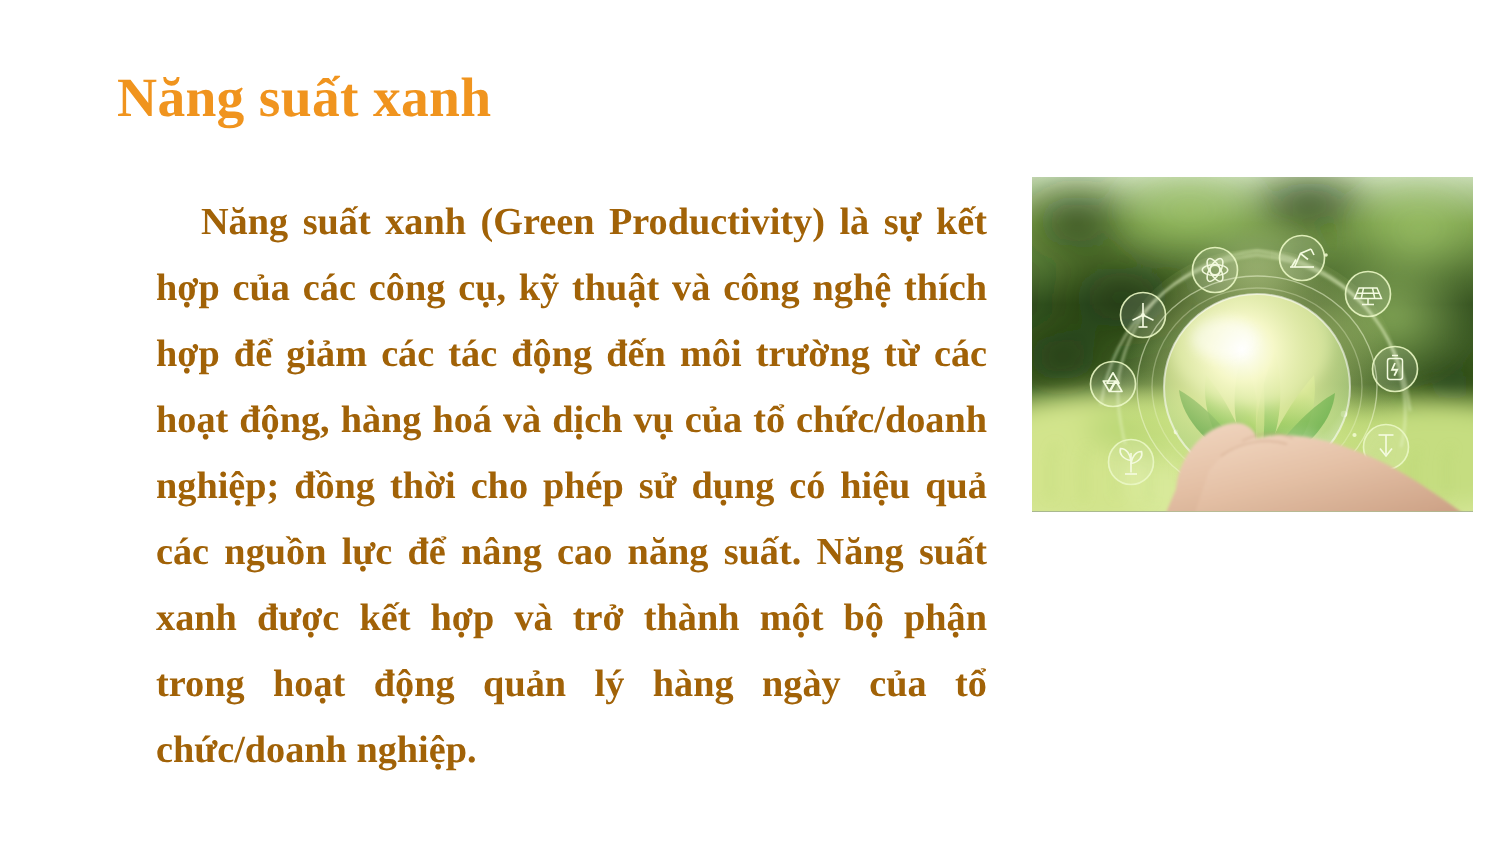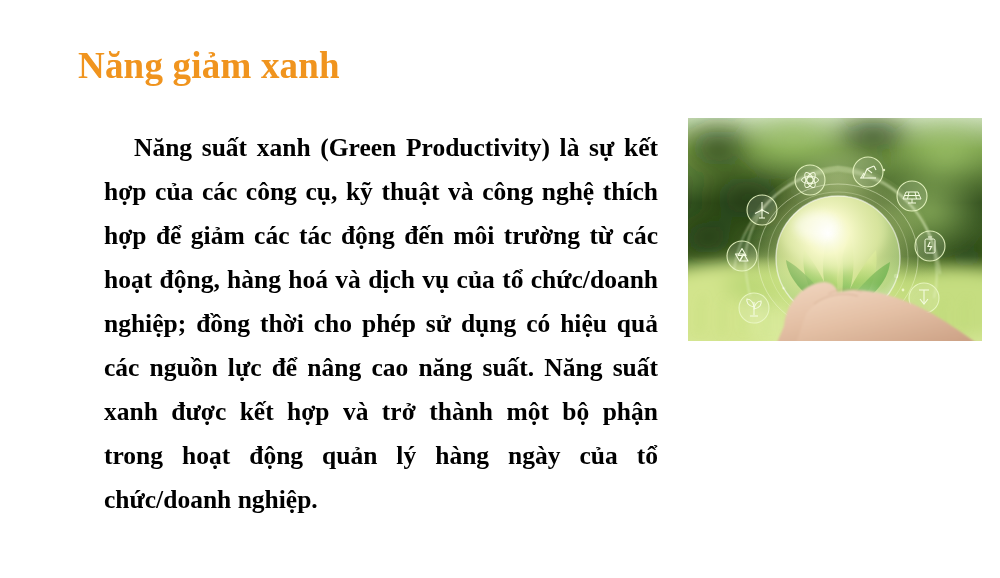--- a/index.html
+++ b/index.html
@@ -35,21 +35,21 @@
     line-height: 1.18;
     white-space: nowrap;
   }
 
   
   #body-text {
     position: absolute;
     left: 104px;
     top: 126px;
     width: 554px;
-    color: #000000;
+    color: #a16207;
     font-size: 25.5px;
     font-weight: bold;
     line-height: 44px;
     text-align: justify;
     text-justify: inter-word;
     text-indent: 30px;
     -webkit-hyphens: none;
     hyphens: none;
   }
   #body-text .para {
@@ -72,21 +72,21 @@
     width: 100%;
     height: 100%;
     display: block;
   }
 </style>
 </head>
 <body>
 
 <div id="slide">
 
-  <div id="slide-title">Năng giảm xanh</div>
+  <div id="slide-title">Năng suất xanh</div>
 
   <div id="body-text">
     <p class="para">Năng suất xanh (Green Productivity) là sự kết hợp của các công cụ, kỹ thuật và công nghệ thích hợp để giảm các tác động đến môi trường từ các hoạt động, hàng hoá và dịch vụ của tổ chức/doanh nghiệp; đồng thời cho phép sử dụng có hiệu quả các nguồn lực để nâng cao năng suất. Năng suất xanh được kết hợp và trở thành một bộ phận trong hoạt  động quản lý hàng ngày của tổ chức/doanh  nghiệp.</p>
   </div>
 
   <div id="photo-frame">
     <svg class="photo-canvas" viewBox="0 0 294 223" preserveAspectRatio="none">
       <defs>
 
         <linearGradient id="bgSky" x1="0" y1="0" x2="0" y2="1">

